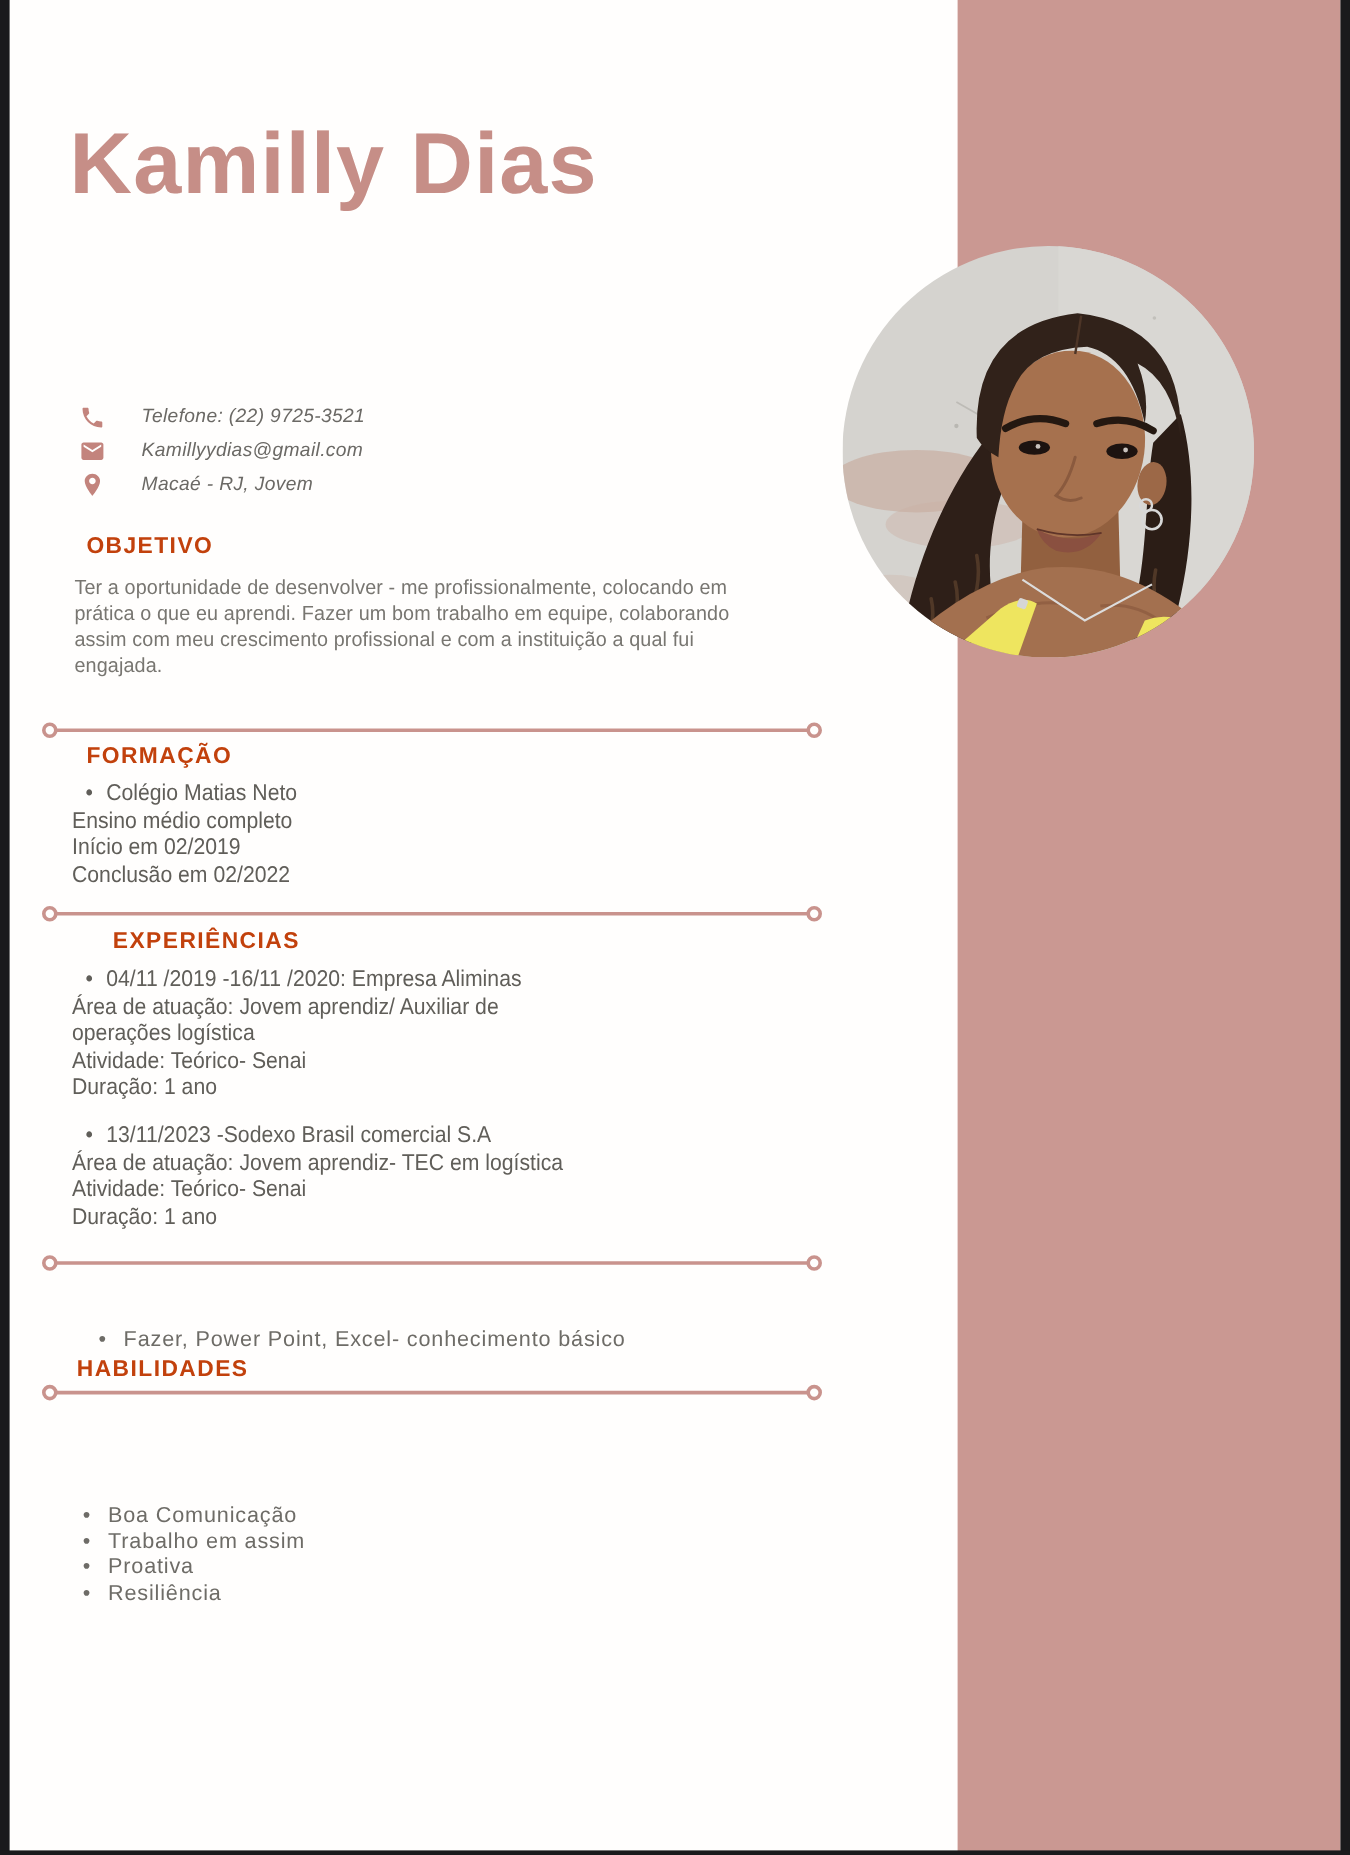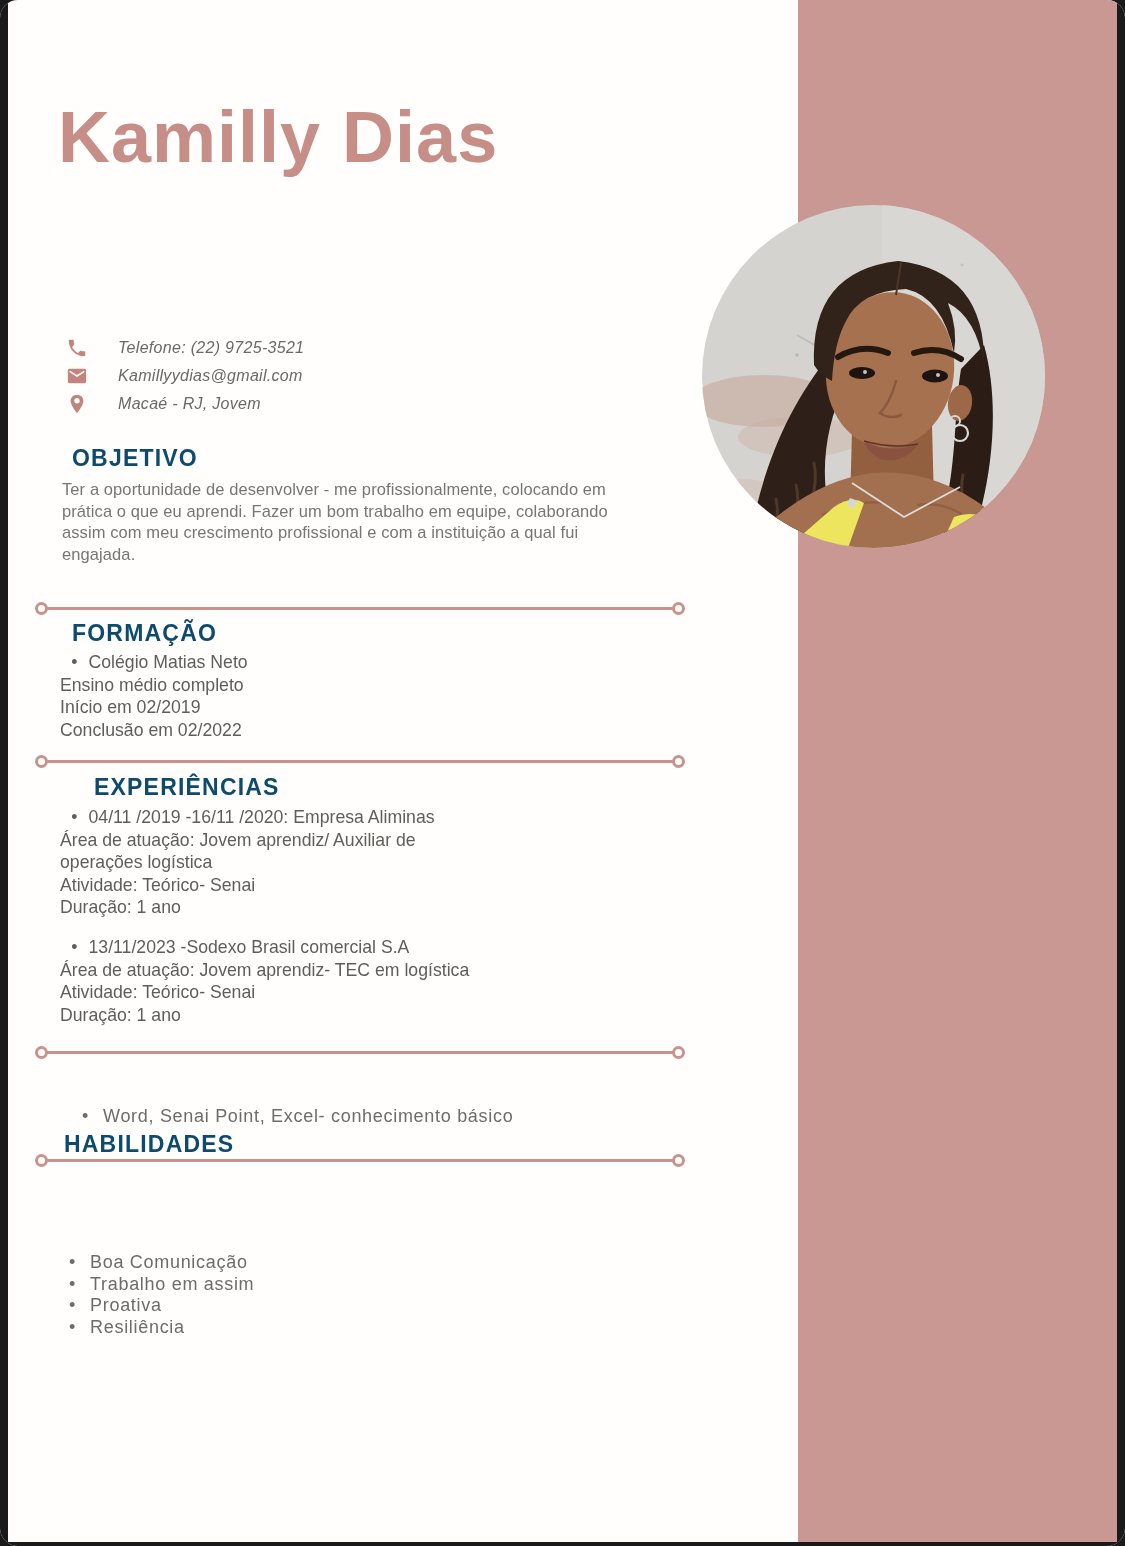--- a/index.html
+++ b/index.html
@@ -1,18 +1,18 @@
 <!DOCTYPE html>
 <html><head>
 <meta charset="utf-8">
 <style>
   html,body { margin:0; padding:0; background:#1a1a1c; }
   .canvas {
     position:relative; width:1125px; height:1546px; overflow:hidden;
-    background:#fffefd; font-family:"Liberation Sans", sans-serif;border-radius:18px;
+    background:#fffefd; font-family:"Liberation Sans", sans-serif;
   }
   .frame-left  { position:absolute; left:0; top:0; width:8px; height:100%; background:#1a1a1c; }
   .frame-right { position:absolute; right:0; top:0; width:8px; height:100%; background:#1a1a1c; }
   .frame-bottom{ position:absolute; left:0; bottom:0; width:100%; height:4px; background:#1a1a1c; }
   .sidebar { position:absolute; left:798px; top:0; width:319px; height:1546px; background:#ca9892; }
 
   .photo-wrap {
     position:absolute; left:702px; top:205px; width:343px; height:343px;
     border-radius:50%; overflow:hidden;
   }
@@ -21,21 +21,21 @@
   .title {
     position:absolute; left:58px; top:96px; font-size:72px; font-weight:600;
     color:#c68e87; letter-spacing:1px; white-space:nowrap;
   }
 
   .contact { position:absolute; left:66px; top:334px;font-style:italic; }
   .contact-row { display:flex; align-items:center; height:28px; }
   .contact-row .cicon { width:22px; height:22px; flex:0 0 22px; margin-right:30px; }
   .contact-row .ctext { font-size:16px; color:#6b6965; letter-spacing:0.3px; white-space:nowrap; }
 
-  .heading { position:absolute; font-size:23px; font-weight:700; color:#0c4a6e; letter-spacing:1.2px; white-space:nowrap; }
+  .heading { position:absolute; font-size:19px; font-weight:700; color:#c2410c; letter-spacing:1.2px; white-space:nowrap; }
 
   .para {
     position:absolute; left:62px; top:479px; width:585px;
     font-size:17px; line-height:21.5px; color:#787671; letter-spacing:0.1px;
     transform:scaleX(0.97); transform-origin:0 0;
   }
 
   .divider { position:absolute; left:46px; width:628px; height:3px; background:#c9938d; border-radius:2px; }
   .divider::before, .divider::after {
     content:""; position:absolute; top:-5px; width:7px; height:7px;
@@ -160,21 +160,21 @@
   </div>
   <div class="narrow-block" style="top:936px;">
     <div class="blt">13/11/2023 -Sodexo Brasil comercial S.A</div>
     <div>Área de atuação: Jovem aprendiz- TEC em logística</div>
     <div>Atividade: Teórico- Senai</div>
     <div>Duração: 1 ano</div>
   </div>
 
   <div class="divider" style="top:1051px;"></div>
 
-  <div class="wide-block wblt" style="left:82px; top:1106px;">Word, Senai Point, Excel- conhecimento básico</div>
+  <div class="wide-block wblt" style="left:82px; top:1106px;">Fazer, Power Point, Excel- conhecimento básico</div>
 
   <div class="divider" style="top:1159px;"></div>
 
   <div class="heading" style="left:64px; top:1131px;">HABILIDADES</div>
   <div class="wide-block" style="left:69px; top:1234px;margin-top:18px;">
     <div class="wblt">Boa Comunicação</div>
     <div class="wblt">Trabalho em assim</div>
     <div class="wblt">Proativa</div>
     <div class="wblt">Resiliência</div>
   </div>

